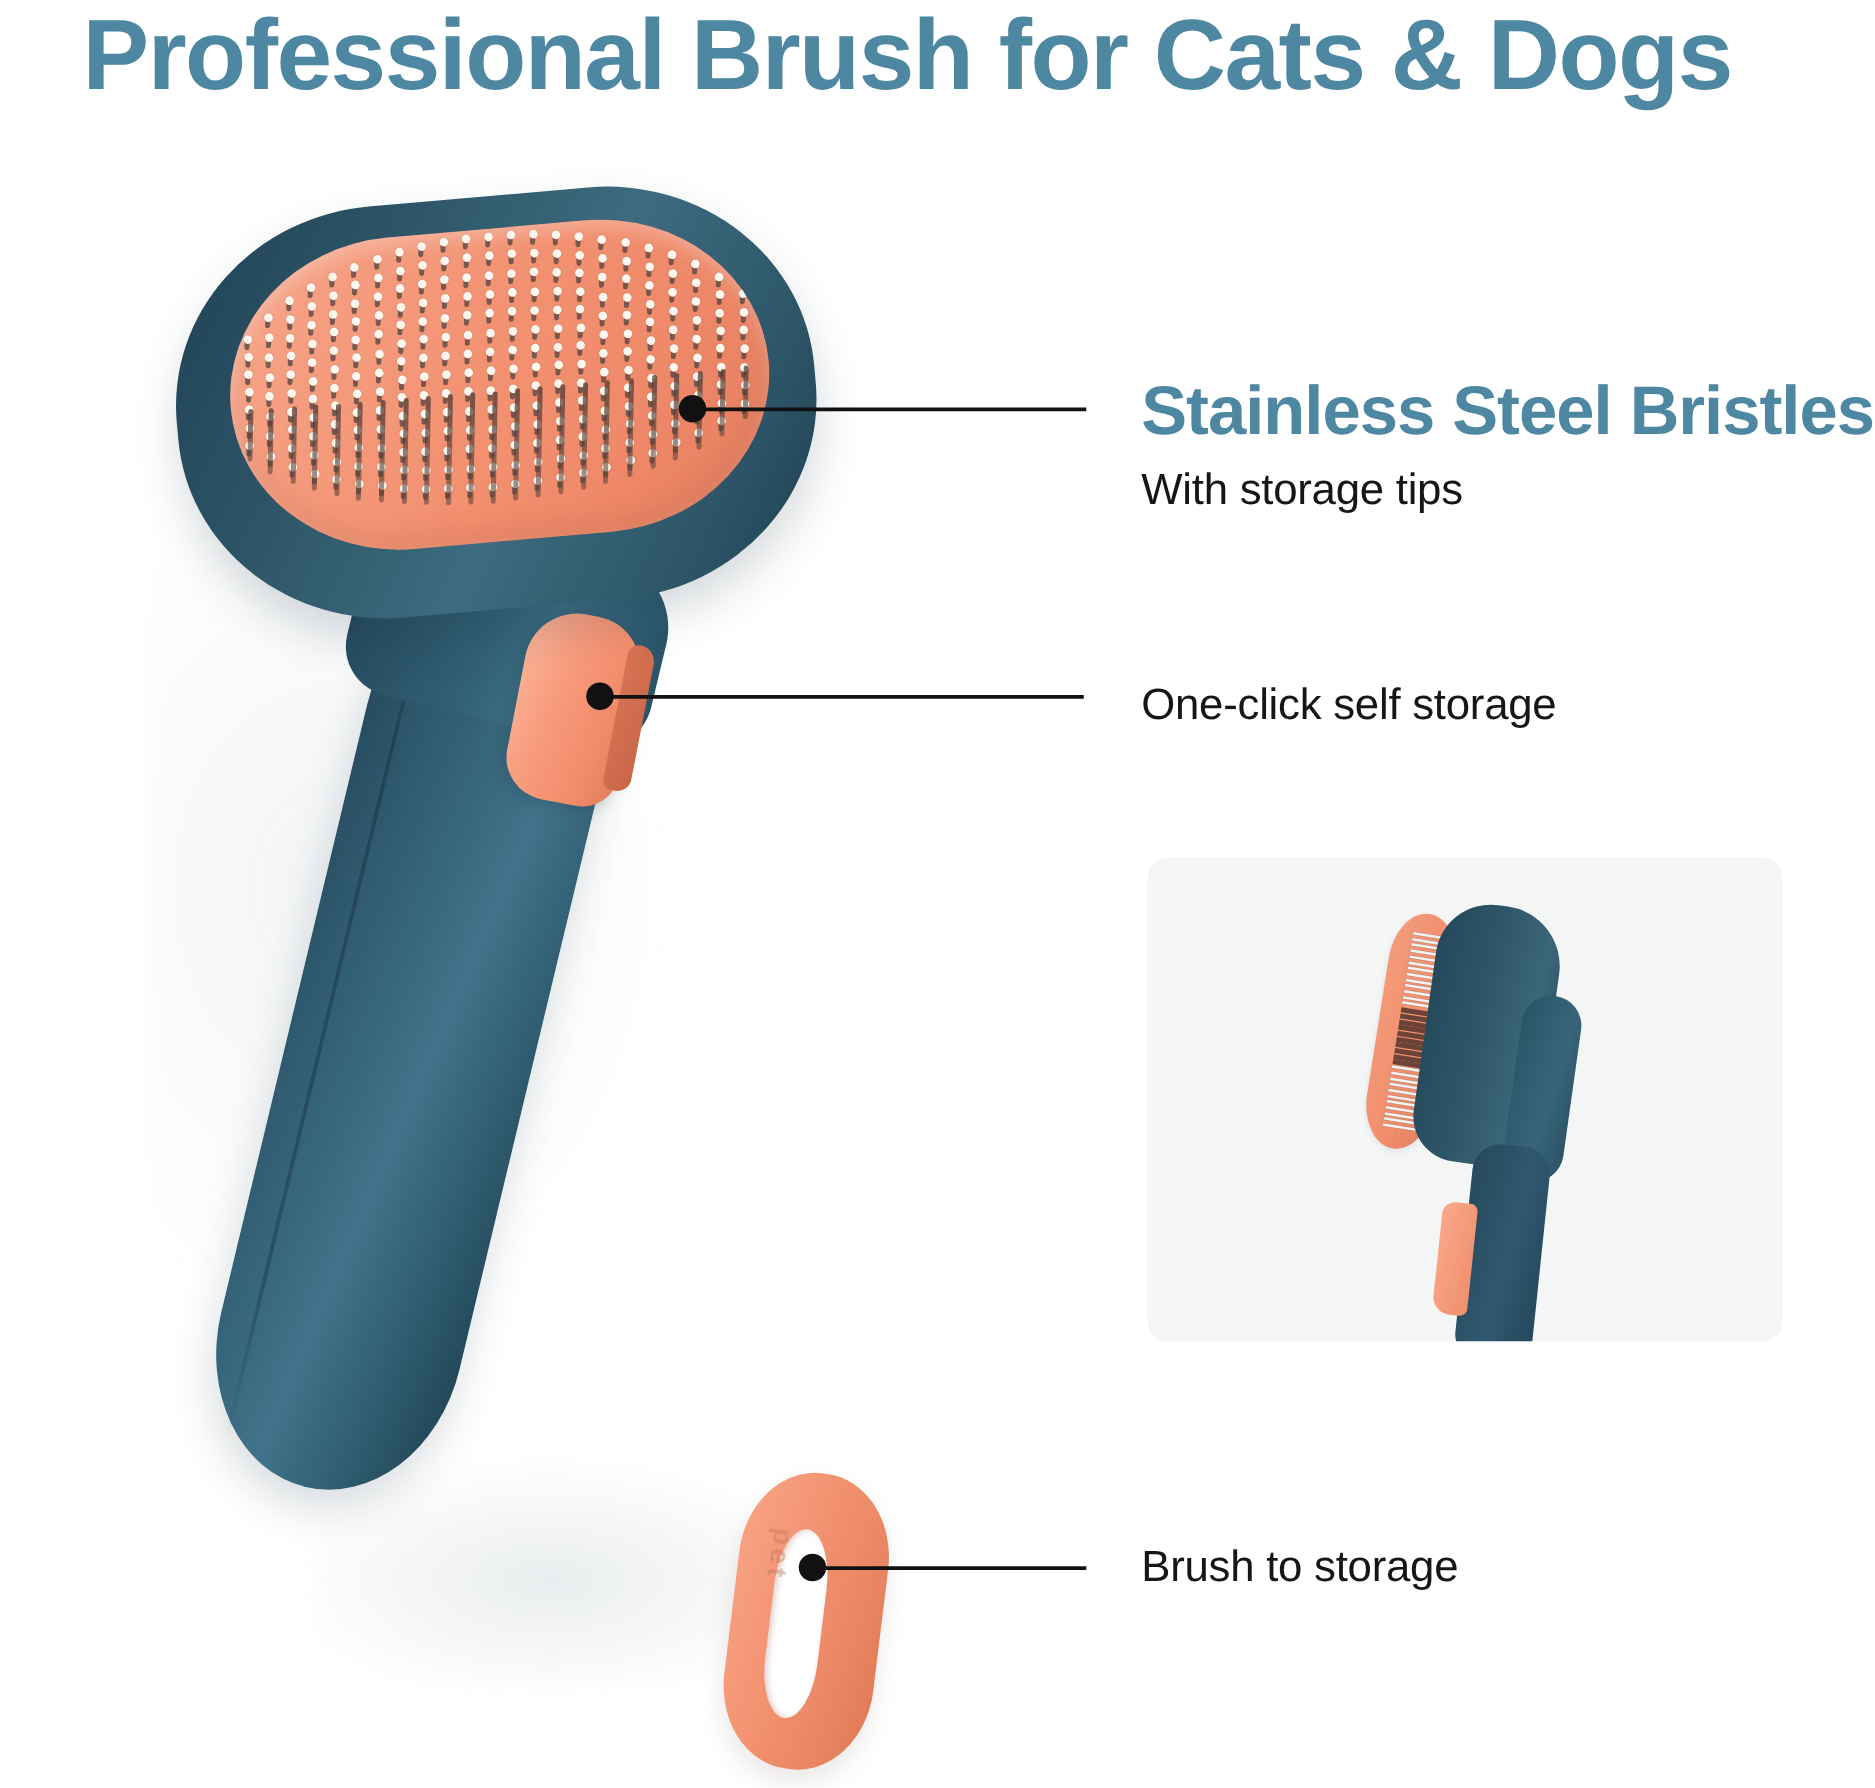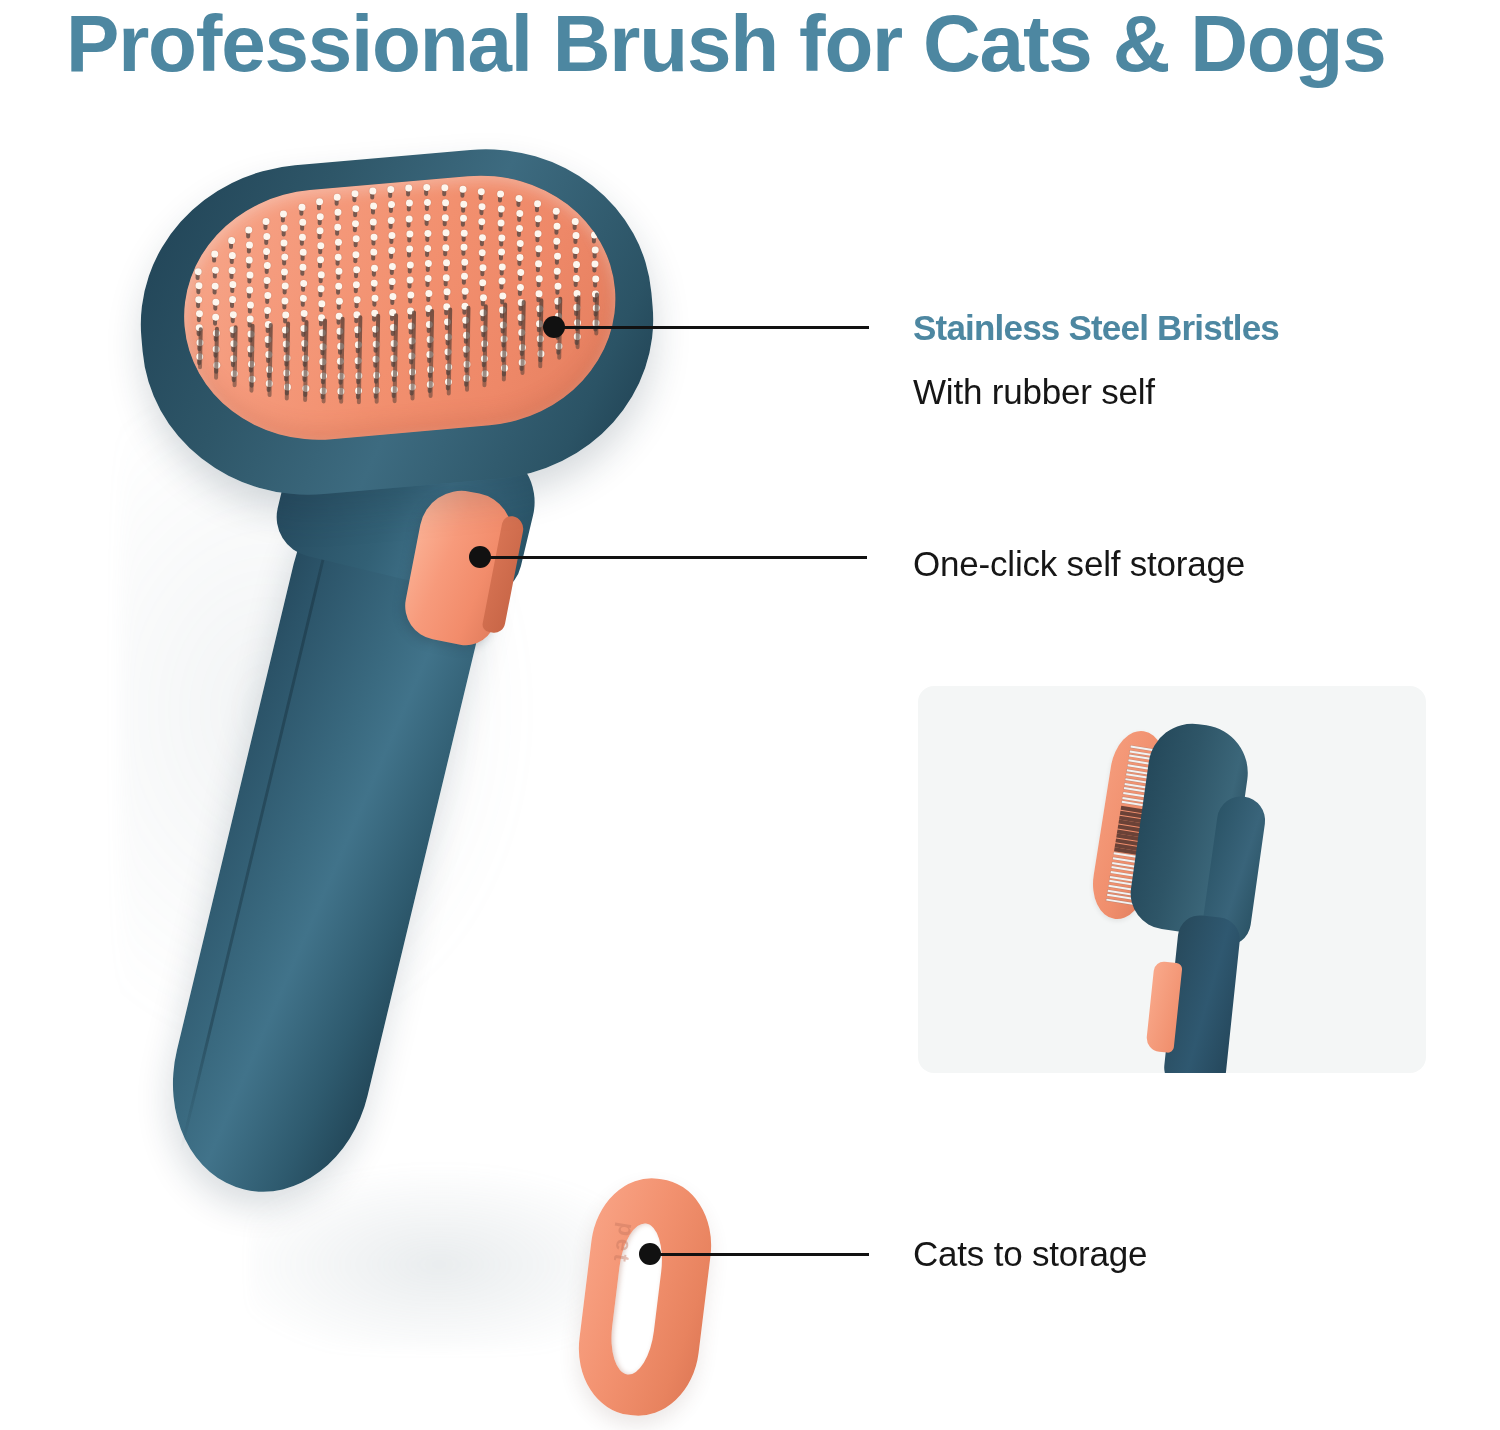--- a/index.html
+++ b/index.html
@@ -13,21 +13,21 @@
   
   .title{
     position:absolute;left:66px;top:-4px;width:1430px;
     font-size:80px;line-height:96px;font-weight:700;
     letter-spacing:-1.2px;color:#4D87A1;white-space:nowrap;
   }
 
   
   .callout{position:absolute;left:913px;width:580px;}
   .callout .head{
-    font-size:35px;line-height:56px;font-weight:700;
+    font-size:55px;line-height:56px;font-weight:700;
     color:#4D87A1;letter-spacing:-0.8px;white-space:nowrap;
   }
   .callout .sub{
     margin-top:14px;font-size:35px;line-height:44px;font-weight:400;
     color:#161616;letter-spacing:-0.2px;white-space:nowrap;
   }
   #callout-1{top:300px;}
   #callout-2{top:528px;}
   #callout-3{top:1218px;}
 
@@ -855,21 +855,21 @@
     <span class="dot"></span>
     <span class="ln"></span>
   </div>
   <div class="leader" id="leader-3">
     <span class="dot"></span>
     <span class="ln"></span>
   </div>
 
   <div class="callout" id="callout-1">
     <div class="head">Stainless Steel Bristles</div>
-    <div class="sub">With rubber self</div>
+    <div class="sub">With storage tips</div>
   </div>
 
   <div class="callout" id="callout-2">
     <div class="sub">One-click self storage</div>
   </div>
 
   <div class="inset">
     <div class="side-wrap">
       <div class="sv-pad"></div>
       <div class="sv-combrows" id="sv-rows">
@@ -909,16 +909,16 @@
           <i style="top: 155.1px;"></i>
         </div>
       <div class="sv-head"></div>
       <div class="sv-neck"></div>
       <div class="sv-handle"></div>
       <div class="sv-btn"></div>
     </div>
   </div>
 
   <div class="callout" id="callout-3">
-    <div class="sub">Cats to storage</div>
+    <div class="sub">Brush to storage</div>
   </div>
 
 </div>
 
 </body></html>

